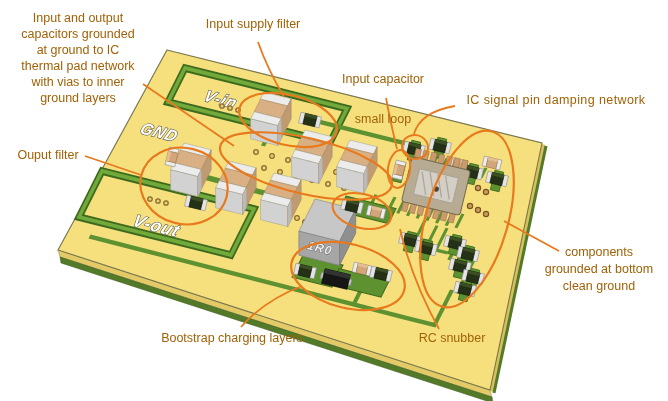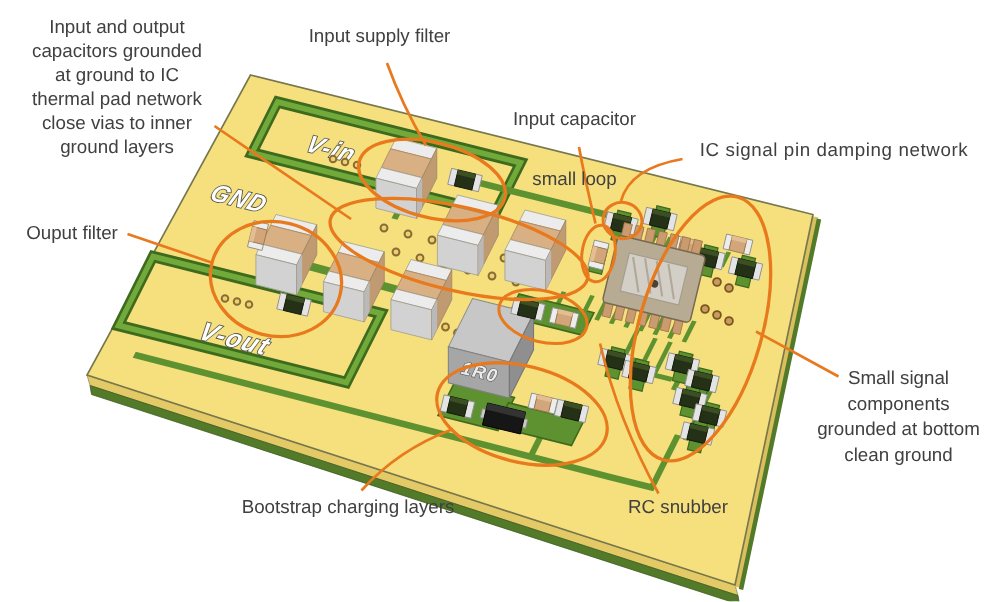--- a/index.html
+++ b/index.html
@@ -1,19 +1,19 @@
 <!DOCTYPE html>
 <html><head>
 <meta charset="utf-8">
 <style>
   html,body{margin:0;padding:0;background:#ffffff;}
   .stage{position:relative;width:668px;height:401px;background:#ffffff;overflow:hidden;
          font-family:"Liberation Sans", sans-serif;}
   .stage svg{position:absolute;left:0;top:0;}
-  .note{position:absolute;color:#404040;font-size:12.5px;line-height:16px;text-align:center;}
+  .note{position:absolute;color:#a16207;font-size:12.5px;line-height:16px;text-align:center;}
   .note .ln{white-space:nowrap;}
   .note.w3 .ln{line-height:18px;margin-top:22px;}
   .note.w4 .ln{line-height:17px;}
   .silk{font-weight:bold;font-style:italic;fill:#ffffff;stroke:#55544a;stroke-width:1.1px;
         paint-order:stroke fill;letter-spacing:1px;}
 </style>
 </head>
 <body>
 
 <div class="stage">
@@ -234,21 +234,21 @@
       <path d="M439,329 Q412,280 400,229"></path>
     </g>
   </g>
 </svg>
 
   <div class="note" style="left:2px;top:10px;width:152px;">
     <div class="ln">Input and output</div>
     <div class="ln">capacitors grounded</div>
     <div class="ln">at ground to IC</div>
     <div class="ln">thermal pad network</div>
-    <div class="ln">close vias to inner</div>
+    <div class="ln">with vias to inner</div>
     <div class="ln">ground layers</div>
   </div>
 
   <div class="note" style="left:178px;top:16px;width:150px;">
     <div class="ln">Input supply filter</div>
   </div>
 
   <div class="note w3" style="left:318px;top:48px;width:130px;">
     <div class="ln">Input capacitor</div>
     <div class="ln">small loop</div>
@@ -256,21 +256,20 @@
 
   <div class="note" style="left:446px;top:92px;width:220px;letter-spacing:0.4px;">
     <div class="ln">IC signal pin damping network</div>
   </div>
 
   <div class="note" style="left:4px;top:147px;width:88px;">
     <div class="ln">Ouput filter</div>
   </div>
 
   <div class="note w4" style="left:529px;top:244px;width:140px;">
-    <div class="ln">Small signal</div>
     <div class="ln">components</div>
     <div class="ln">grounded at bottom</div>
     <div class="ln">clean ground</div>
   </div>
 
   <div class="note" style="left:147px;top:330px;width:170px;">
     <div class="ln">Bootstrap charging layers</div>
   </div>
 
   <div class="note" style="left:407px;top:330px;width:90px;">

